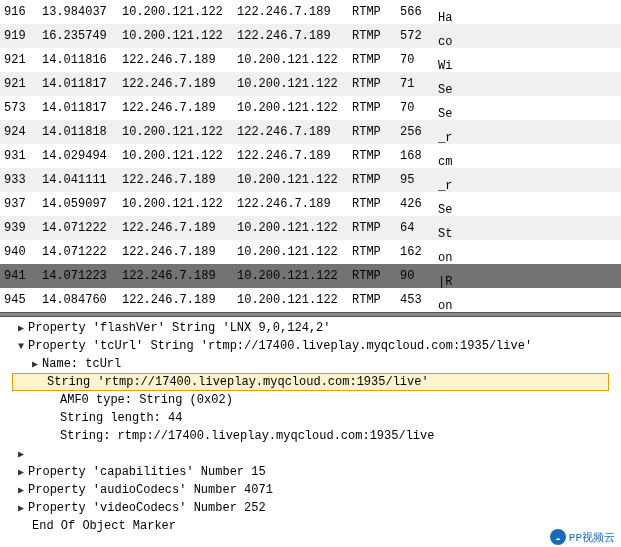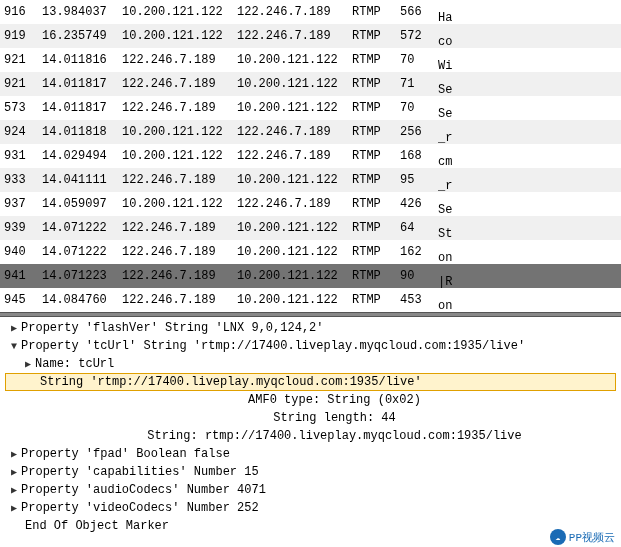--- a/index.html
+++ b/index.html
@@ -52,42 +52,42 @@
     .divider {
       height: 5px;
       background: #888;
       border-top: 1px solid #555;
       border-bottom: 1px solid #555;
     }
 
     
     .detail-panel {
       background: #fff;
-      padding: 2px 5px;
+      padding: 2px 12px;
       overflow: hidden;
     }
 
     .detail-row {
       display: flex;
       align-items: center;
       height: 18px;
       padding-left: 6px;
       white-space: nowrap;
       overflow: hidden;
       cursor: pointer;
     }
 
     .detail-row.highlighted {
       background: #fff3cd;
       border: 1px solid #e0a000;
     }
 
     .indent-0 { padding-left: 6px; }
     .indent-1 { padding-left: 20px; }
-    .indent-2 { padding-left: 34px; justify-content: center; }
+    .indent-2 { padding-left: 34px; }
 
     .triangle {
       display: inline-block;
       margin-right: 4px;
       font-size: 10px;
       color: #333;
     }
 
     .triangle-right::before { content: '▶'; }
     .triangle-down::before { content: '▼'; }
@@ -274,21 +274,20 @@
     <div class="detail-row indent-2">
       <span class="triangle" style="margin-right:14px;"></span>
       <span>String length: 44</span>
     </div>
     <div class="detail-row indent-2">
       <span class="triangle" style="margin-right:14px;"></span>
       <span>String: rtmp://17400.liveplay.myqcloud.com:1935/live</span>
     </div>
     <div class="detail-row indent-0">
       <span class="triangle triangle-right"></span>
-      <span>Property 'fpad' Boolean false</span>
     </div>
     <div class="detail-row indent-0">
       <span class="triangle triangle-right"></span>
       <span>Property 'capabilities' Number 15</span>
     </div>
     <div class="detail-row indent-0">
       <span class="triangle triangle-right"></span>
       <span>Property 'audioCodecs' Number 4071</span>
     </div>
     <div class="detail-row indent-0">

